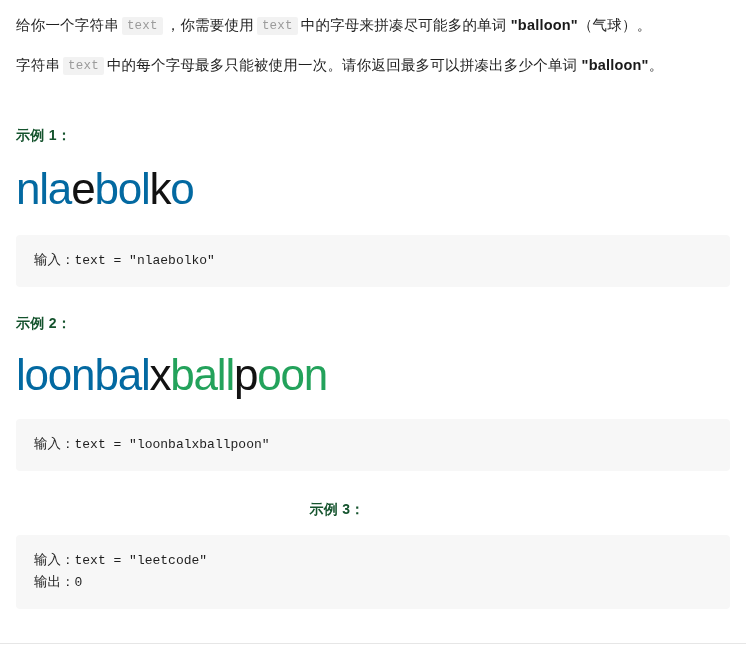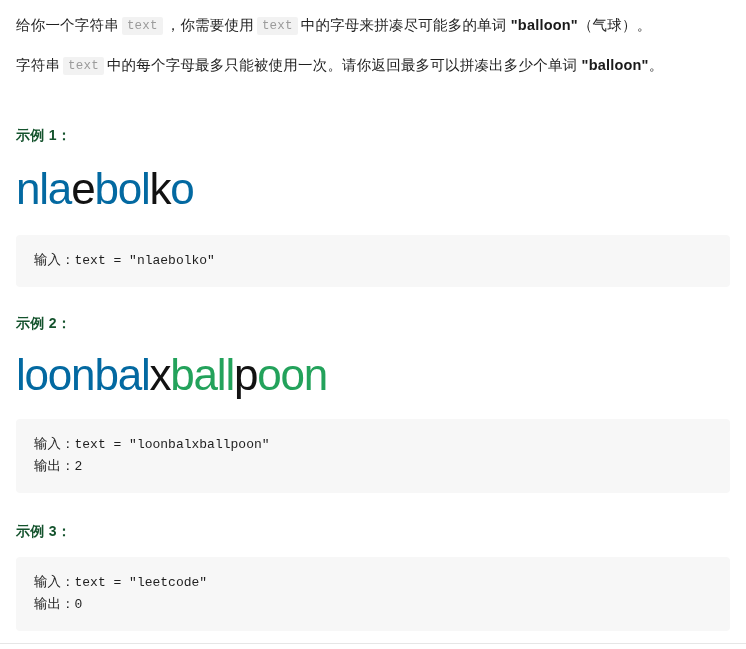--- a/index.html
+++ b/index.html
@@ -49,21 +49,21 @@
   
   .example-heading {
     font-size: 14px;
     font-weight: bold;
     color: #14532d;
     margin: 0;
     letter-spacing: 0.3px;
   }
   .ex1-heading { padding-top: 49px; }
   .ex2-heading { padding-top: 28px; }
-  .ex3-heading { padding-top: 30px; }
+  .ex3-heading { padding-top: 30px; text-align: center; }
 
   
   .sample-string {
     font-family: "Liberation Sans", "DejaVu Sans", sans-serif;
     font-size: 44px;
     line-height: 1;
     font-weight: 400;
     letter-spacing: -1.2px;
     white-space: nowrap;
   }
@@ -136,21 +136,20 @@
 
 <div class="page">
   <p class="example-heading ex2-heading">示例 2：</p>
 
   <div class="sample-string sample-2"><span class="seg-red">loonbal</span><span class="seg-black">x</span><span class="seg-green">ball</span><span class="seg-black">p</span><span class="seg-green">oon</span></div>
 </div>
 
 <div class="code-block-wrap ex2-code">
   <div class="code-block">
     <div class="code-line"><span class="code-label">输入：</span><span>text = "loonbalxballpoon"</span></div>
-    <div class="code-line"><span class="code-label">输出：</span><span>2</span></div>
   </div>
 </div>
 
 <div class="page">
   <p class="example-heading ex3-heading">示例 3：</p>
 </div>
 
 <div class="code-block-wrap ex3-code">
   <div class="code-block">
     <div class="code-line"><span class="code-label">输入：</span><span>text = "leetcode"</span></div>

